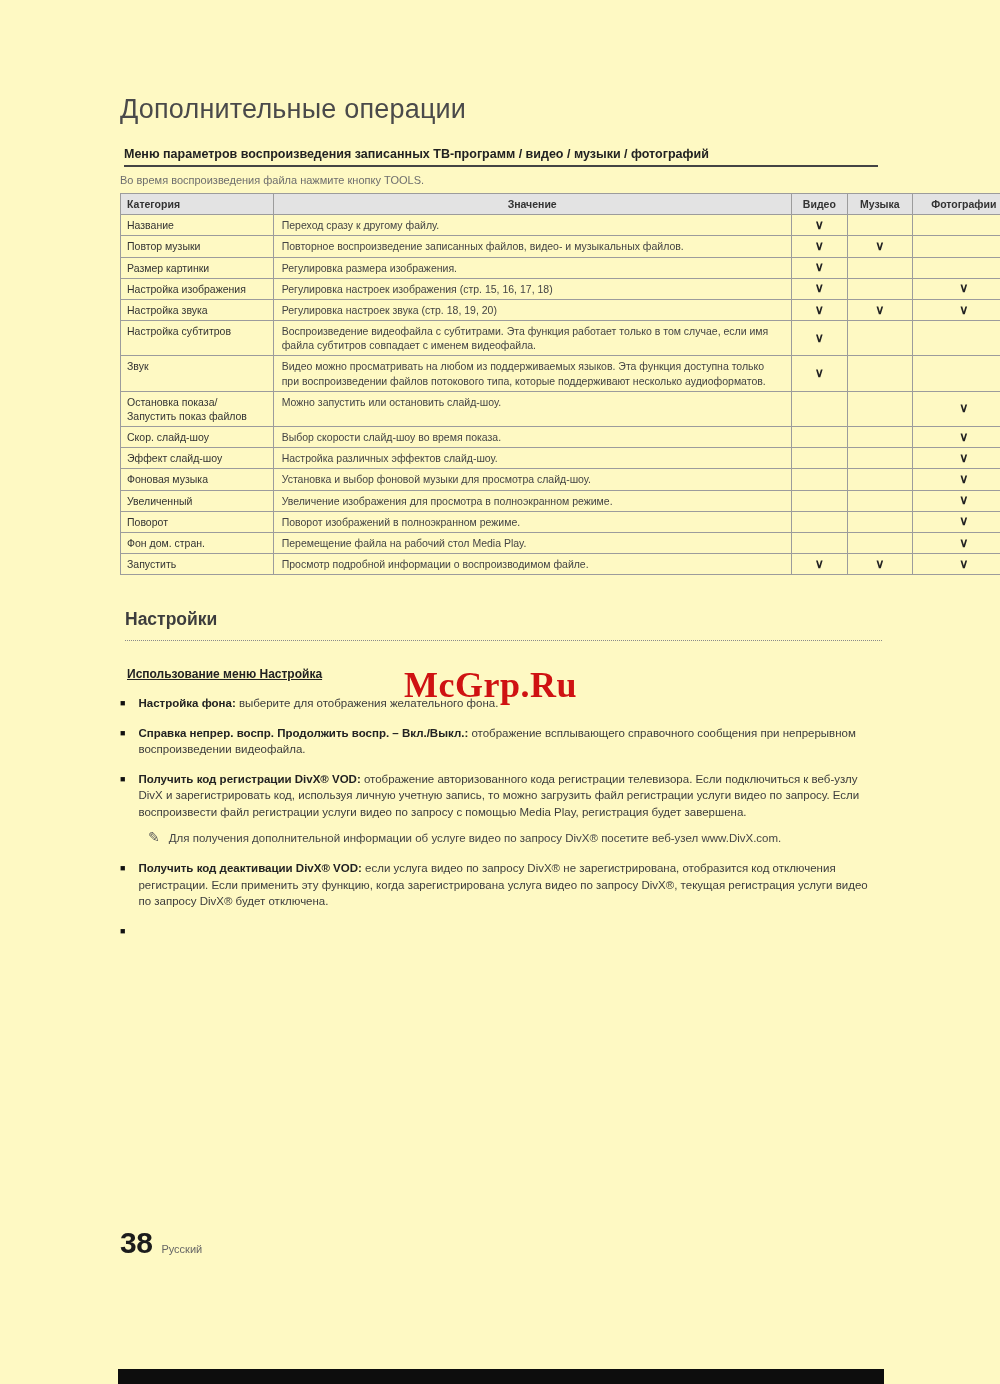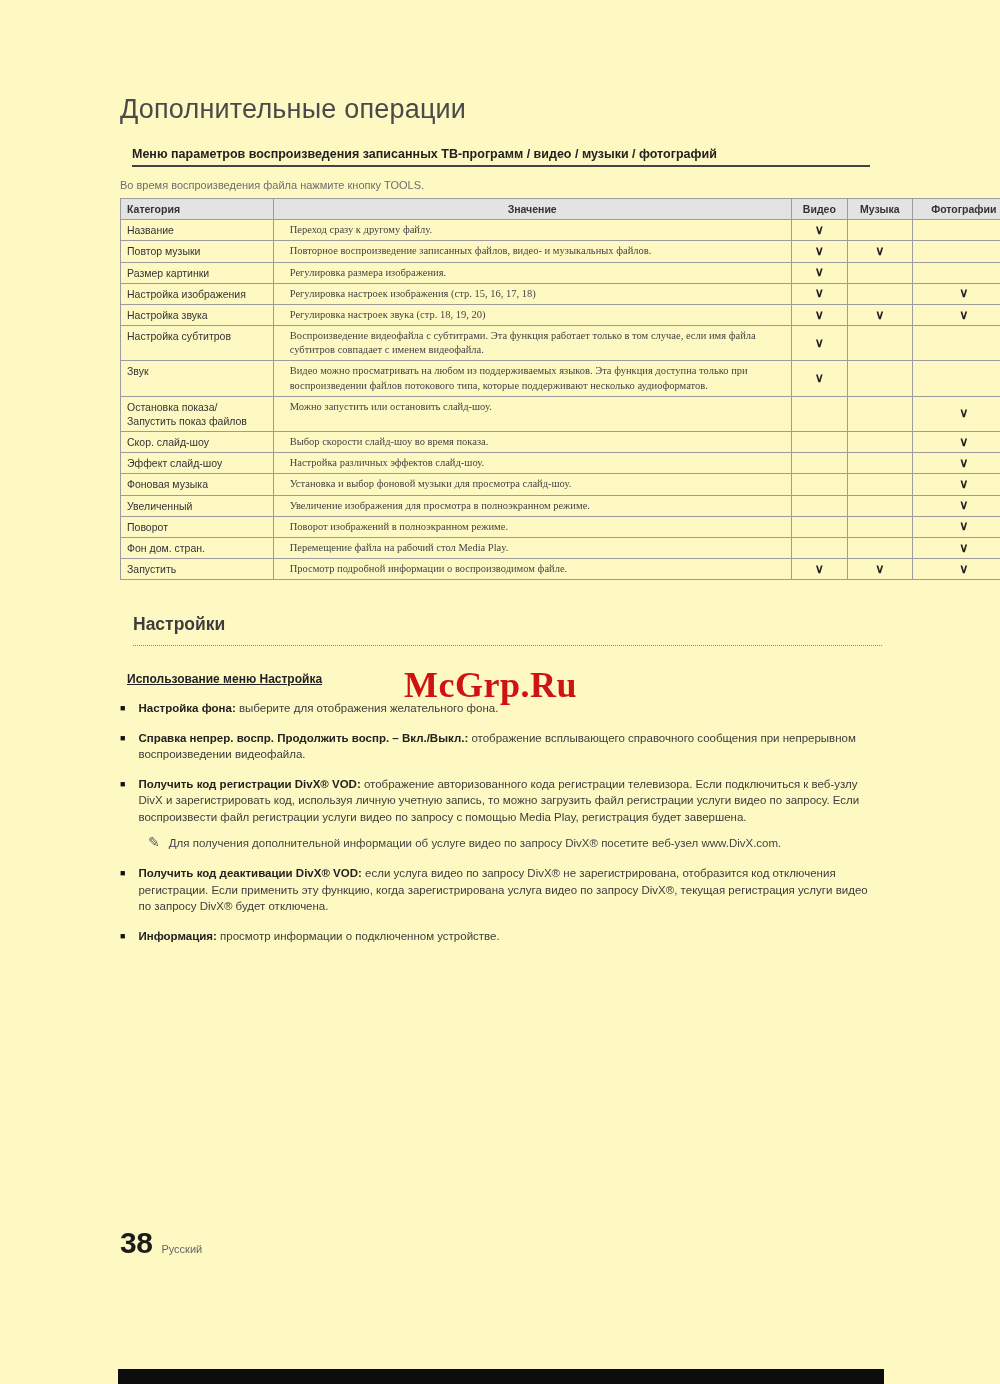--- a/index.html
+++ b/index.html
@@ -19,21 +19,21 @@
     padding-top: 94px;
   }
   .title {
     margin: 0 0 22px 0;
     font-size: 27px;
     font-weight: 400;
     color: #4a4a4a;
     letter-spacing: 0.2px;
   }
   .tools-heading {
-    margin: 12px;
+    margin: 4px;
     font-size: 12.5px;
     font-weight: 700;
     color: #222;
     padding-bottom: 4px;
     border-bottom: 2px solid #444;
   }
   .intro {
     margin: 7px 0 7px 0;
     font-size: 11px;
     color: #6e6e6e;
@@ -49,30 +49,30 @@
   .tools-table thead th {
     background: #e3e3e3;
     font-weight: 700;
     color: #333;
     padding: 3px 6px;
     font-size: 10.5px;
   }
   .tools-table thead th.h-cat { text-align: left; }
   .tools-table thead th.h-mid { text-align: center; }
   td.cat { padding: 3px 6px; vertical-align: top; color: #333; }
-  td.val { padding: 3px 16px; vertical-align: top; font-family: Liberation Serif, serif; }
+  td.val { padding: 3px 8px; vertical-align: top; }
   td.chk {
     text-align: center;
     vertical-align: middle;
     font-weight: 700;
     font-size: 12.5px;
     color: #222;
   }
   .settings-title {
-    margin: 34px 0 0 13px;
+    margin: 34px 0 0 5px;
     font-size: 17.5px;
     font-weight: 700;
     color: #3d3d3d;
     padding-bottom: 10px;
     border-bottom: 1px dotted #8a8a8a;
   }
   .subheading {
     margin: 26px 0 0 0;
     font-size: 12px;
     font-weight: 700;
@@ -287,21 +287,20 @@
         <div class="note-row">
           <span class="pencil">✎</span>
           <span>Для получения дополнительной информации об услуге видео по запросу DivX® посетите веб-узел www.DivX.com.</span>
         </div>
         <div class="bullet">
           <span class="sq">■</span>
           <div><span class="b">Получить код деактивации DivX® VOD: </span><span>если услуга видео по запросу DivX® не зарегистрирована, отобразится код отключения регистрации. Если применить эту функцию, когда зарегистрирована услуга видео по запросу DivX®, текущая регистрация услуги видео по запросу DivX® будет отключена.</span></div>
         </div>
         <div class="bullet">
           <span class="sq">■</span>
-          <div><span class="b">Информация: </span><span>просмотр информации о подключенном устройстве.</span></div>
         </div>
       </div>
 
   </div>
 
   <div class="watermark">McGrp.Ru</div>
 
   <div class="footer">
     <span class="pnum">38</span>
     <span class="plang">Русский</span>

